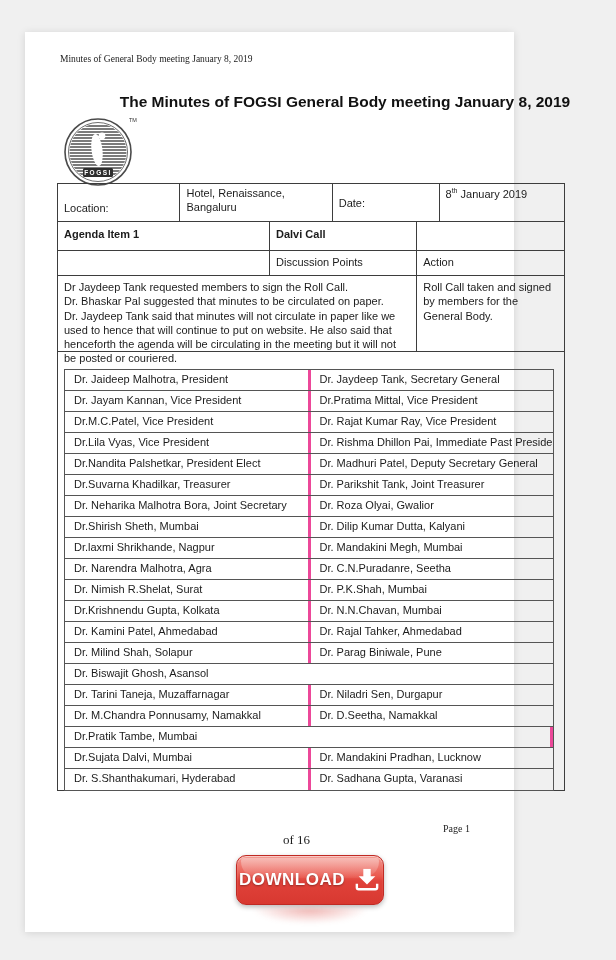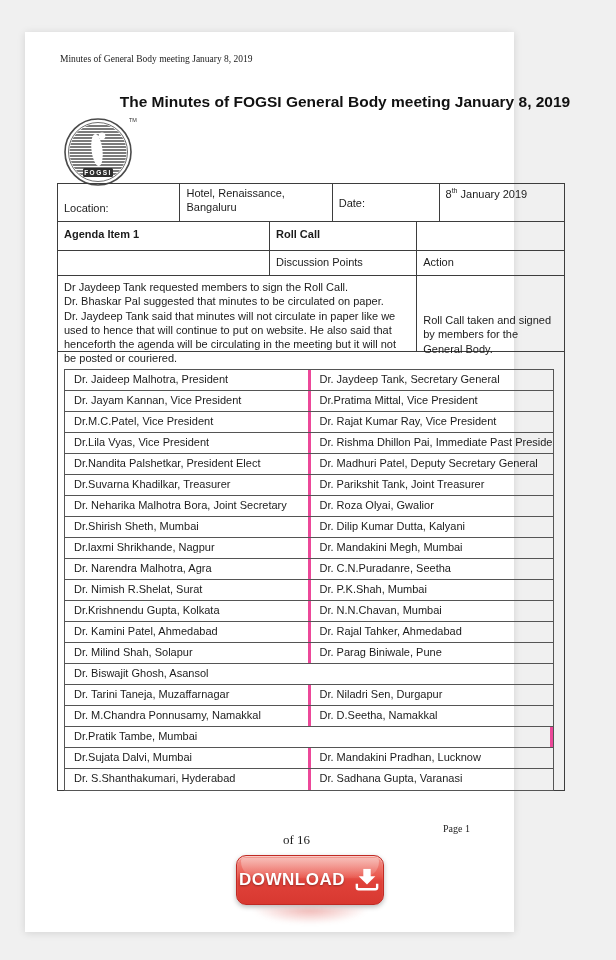--- a/index.html
+++ b/index.html
@@ -44,21 +44,21 @@
   .r2 { height:29px; }
   .r2 .c1 { width:41.9%; font-weight:bold; padding-top:6px; }
   .r2 .c2 { width:29.1%; font-weight:bold; padding-top:6px; }
   .r2 .c3 { width:29.0%; }
   .r3 { height:25px; }
   .r3 .c1 { width:41.9%; }
   .r3 .c2 { width:29.1%; padding-top:5px; }
   .r3 .c3 { width:29.0%; padding-top:5px; }
   .r4 { height:76px; }
   .r4 .c1 { width:71%; padding:4px 8px 4px 6px; line-height:1.3; }
-  .r4 .c2 { width:29%; padding:4px 6px; line-height:1.3;margin-top:33px; }
+  .r4 .c2 { width:29%; padding:4px 6px; line-height:1.3; }
   .r5 { height:438px; }
   .r5 .c1 { width:100%; padding:17px 0 0 6px; }
 
   sup { font-size:7px; vertical-align:super; }
 
   
   .names { width:490px; border:1px solid #555; }
   .n-row { display:flex; height:21px; border-bottom:1px solid #555; }
   .n-row:last-child { border-bottom:none; }
   .n-cell { flex:1; padding-left:9px; font-size:11px; line-height:19px; overflow:hidden; white-space:nowrap; }
@@ -148,21 +148,21 @@
   <div class="otable">
     <div class="orow r1">
       <div class="ocell c1">Location:</div>
       <div class="ocell c2">Hotel, Renaissance,
 Bangaluru</div>
       <div class="ocell c3">Date:</div>
       <div class="ocell c4"><span>8</span><sup>th</sup><span> January 2019</span></div>
     </div>
     <div class="orow r2">
       <div class="ocell c1">Agenda Item 1</div>
-      <div class="ocell c2">Roll Call</div>
+      <div class="ocell c2">Dalvi Call</div>
       <div class="ocell c3"></div>
     </div>
     <div class="orow r3">
       <div class="ocell c1"></div>
       <div class="ocell c2">Discussion Points</div>
       <div class="ocell c3">Action</div>
     </div>
     <div class="orow r4">
       <div class="ocell c1">
 

